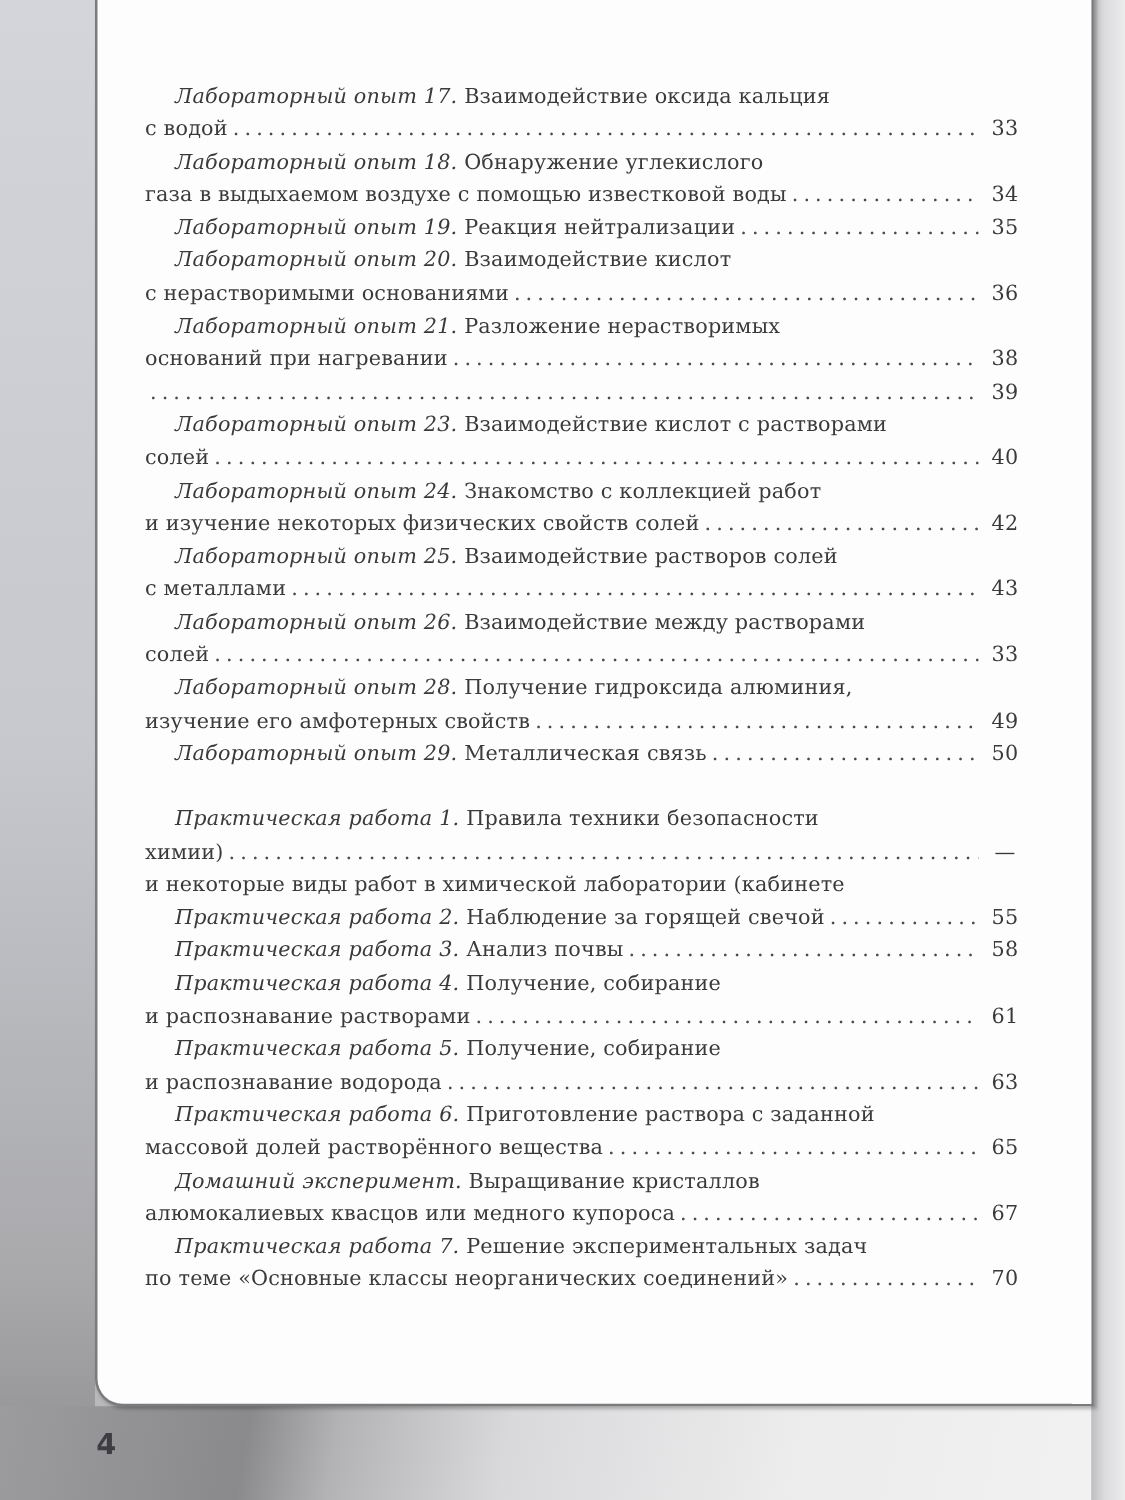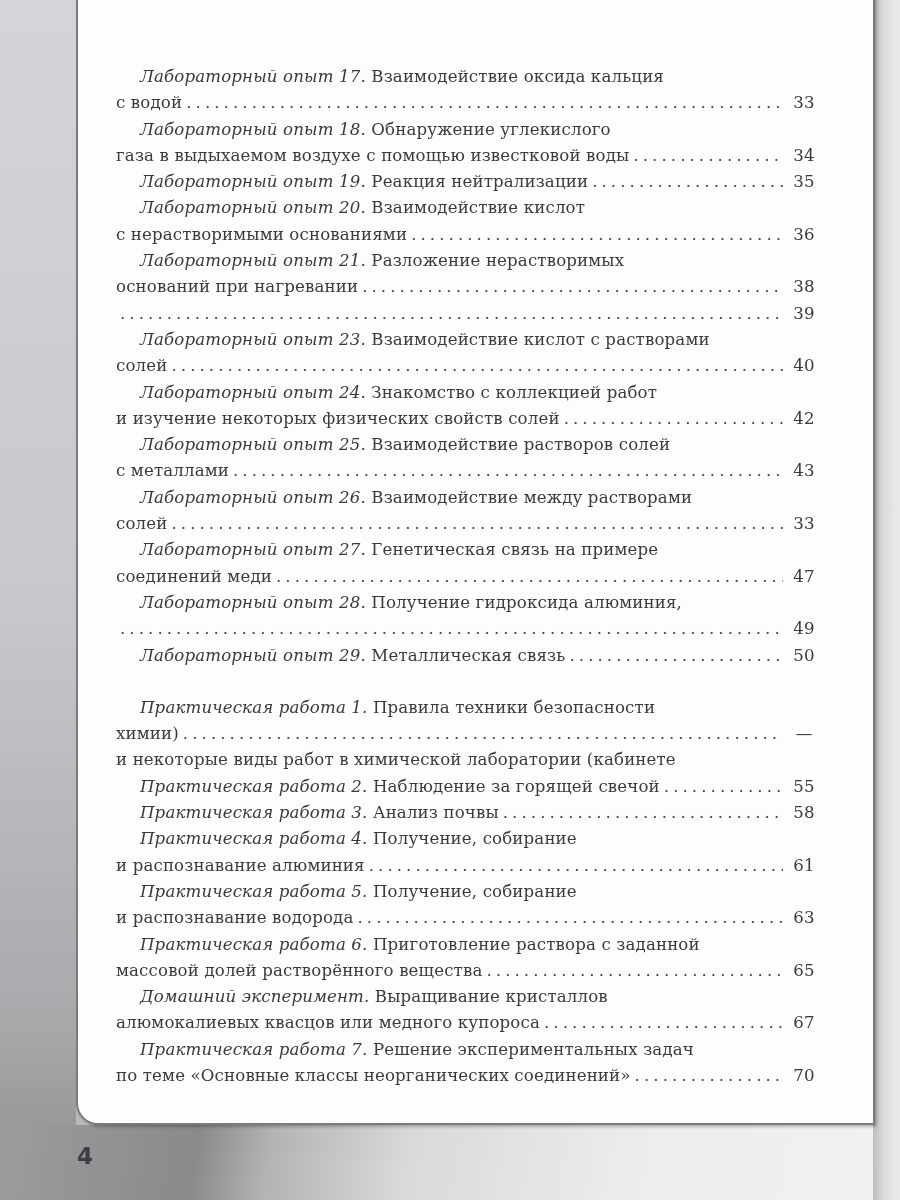--- a/index.html
+++ b/index.html
@@ -160,35 +160,25 @@
           <span class="fill"></span>
         </div>
         <div class="line">
           <span class="txt"><span>солей</span></span>
           <span class="lead"></span>
           <span class="pg">33</span>
         </div>
       </div>
       <div class="entry">
         <div class="line">
-          <span class="txt"><span class="it">Лабораторный опыт 27.</span> <span>Генетическая связь на примере</span></span>
-          <span class="fill"></span>
-        </div>
-        <div class="line">
-          <span class="txt"><span>соединений меди</span></span>
-          <span class="lead"></span>
-          <span class="pg">47</span>
-        </div>
-      </div>
-      <div class="entry">
-        <div class="line">
           <span class="txt"><span class="it">Лабораторный опыт 28.</span> <span>Получение гидроксида алюминия,</span></span>
           <span class="fill"></span>
         </div>
         <div class="line">
+          <span class="txt"><span>изучение его амфотерных свойств</span></span>
           <span class="lead"></span>
           <span class="pg">49</span>
         </div>
       </div>
       <div class="entry">
         <div class="line">
           <span class="txt"><span class="it">Лабораторный опыт 29.</span> <span>Металлическая связь</span></span>
           <span class="lead"></span>
           <span class="pg">50</span>
         </div>
@@ -224,21 +214,21 @@
           <span class="lead"></span>
           <span class="pg">58</span>
         </div>
       </div>
       <div class="entry">
         <div class="line">
           <span class="txt"><span class="it">Практическая работа 4.</span> <span>Получение, собирание</span></span>
           <span class="fill"></span>
         </div>
         <div class="line">
-          <span class="txt"><span>и распознавание алюминия</span></span>
+          <span class="txt"><span>и распознавание растворами</span></span>
           <span class="lead"></span>
           <span class="pg">61</span>
         </div>
       </div>
       <div class="entry">
         <div class="line">
           <span class="txt"><span class="it">Практическая работа 5.</span> <span>Получение, собирание</span></span>
           <span class="fill"></span>
         </div>
         <div class="line">

